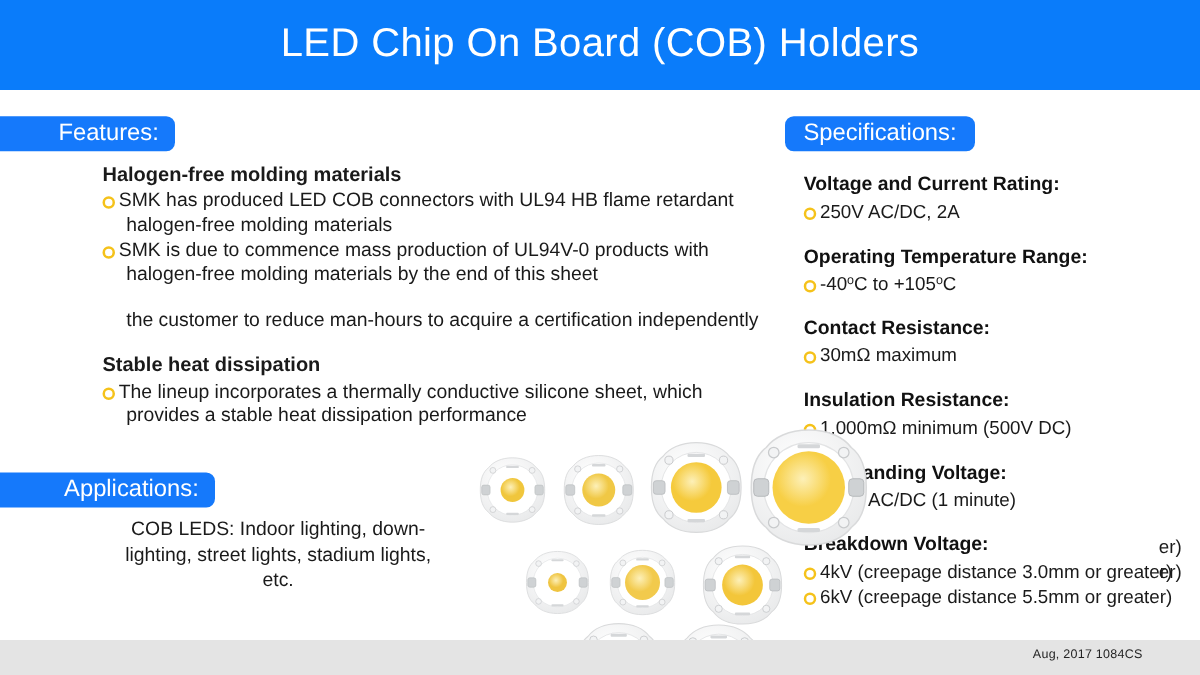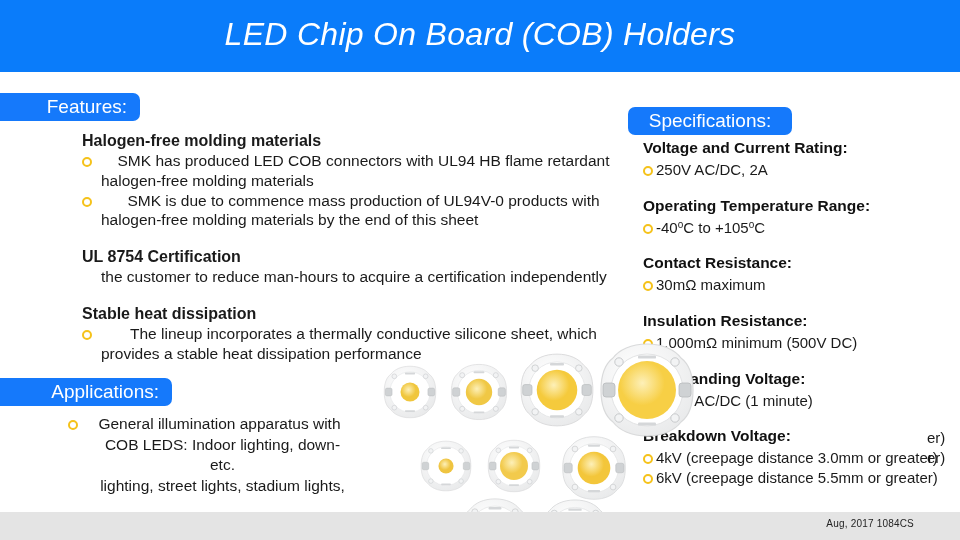--- a/index.html
+++ b/index.html
@@ -36,21 +36,20 @@
     width: 960px;
     height: 68px;
     display: flex;
     align-items: center;
     justify-content: center;
     color: #ffffff;
     font-size: 32px;
     font-weight: 400;
     letter-spacing: 0.3px;
     white-space: nowrap;
-    font-style: italic;
   }
 
   
   .badge {
     position: absolute;
     background: #1579fb;
     color: #ffffff;
     font-size: 19px;
     font-weight: 400;
     display: flex;
@@ -68,24 +67,23 @@
     width: 156px;
   }
   #badge-applications {
     left: -16px;
     top: 378px;
     width: 188px;
   }
   #badge-specifications {
     left: 628px;
     top: 93px;
-    width: 164px;
+    width: 152px;
     justify-content: center;
     padding-right: 0;
-    margin-top: 14px;
   }
 
   
   .col-left {
     position: absolute;
     left: 62px;
     top: 131px;
     width: 570px;
   }
   .col-right {
@@ -106,21 +104,20 @@
   .left-group { margin-bottom: 17px; margin-left: 20px; }
   .left-group:last-child { margin-bottom: 0; }
 
   .bullet-line {
     position: relative;
     padding-left: 13px;
     font-size: 15.5px;
     color: #1a1a1a;
     line-height: 1.26;
     margin: 0;
-    text-align: center;
   }
   .bullet-line::before {
     content: "";
     position: absolute;
     left: 0;
     top: 6px;
     width: 6px;
     height: 6px;
     border: 2px solid #f5c21a;
     border-radius: 50%;
@@ -243,35 +240,33 @@
 
   <div class="col-left" id="features-col">
       <div class="left-group">
         <div class="grp-title">Halogen-free molding materials</div>
         <div class="bullet-line">SMK has produced LED COB connectors with UL94 HB flame retardant</div>
         <div class="cont-line">halogen-free molding materials</div>
         <div class="bullet-line">SMK is due to commence mass production of UL94V-0 products with</div>
         <div class="cont-line">halogen-free molding materials by the end of this sheet</div>
       </div>
       <div class="left-group">
-        <div class="grp-title">UL 8754 Certification</div>
         <div class="cont-line">the customer to reduce man-hours to acquire a certification independently</div>
       </div>
       <div class="left-group">
         <div class="grp-title">Stable heat dissipation</div>
         <div class="bullet-line">The lineup incorporates a thermally conductive silicone sheet, which</div>
         <div class="cont-line">provides a stable heat dissipation performance</div>
       </div>
     </div>
 
   <div class="apps-body" id="apps-col">
-      <div class="bullet-line">General illumination apparatus with</div>
       <div class="cont-line">COB LEDS: Indoor lighting, down-</div>
+      <div class="cont-line">lighting, street lights, stadium lights,</div>
       <div class="cont-line">etc.</div>
-      <div class="cont-line">lighting, street lights, stadium lights,</div>
     </div>
 
   <div class="col-right" id="specs-col">
       <div class="spec-block">
         <div class="spec-head">Voltage and Current Rating:</div>
         <div class="spec-item">250V AC/DC, 2A</div>
       </div>
       <div class="spec-block">
         <div class="spec-head">Operating Temperature Range:</div>
         <div class="spec-item">-40<span class="deg">o</span>C to +105<span class="deg">o</span>C</div>

